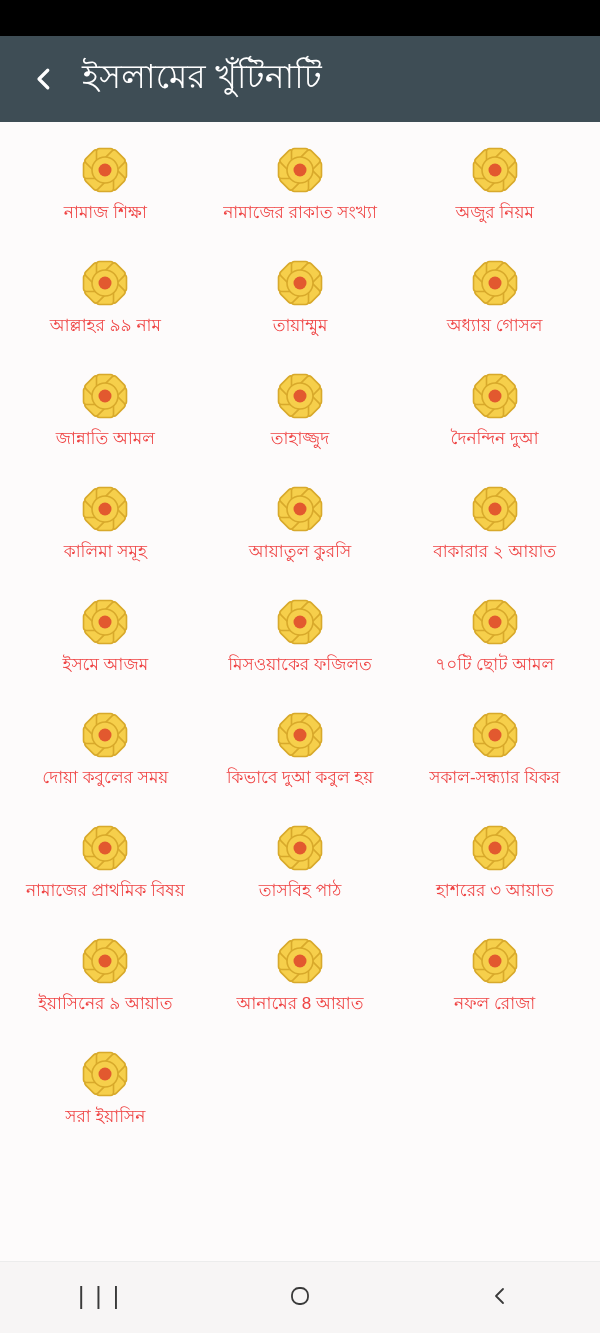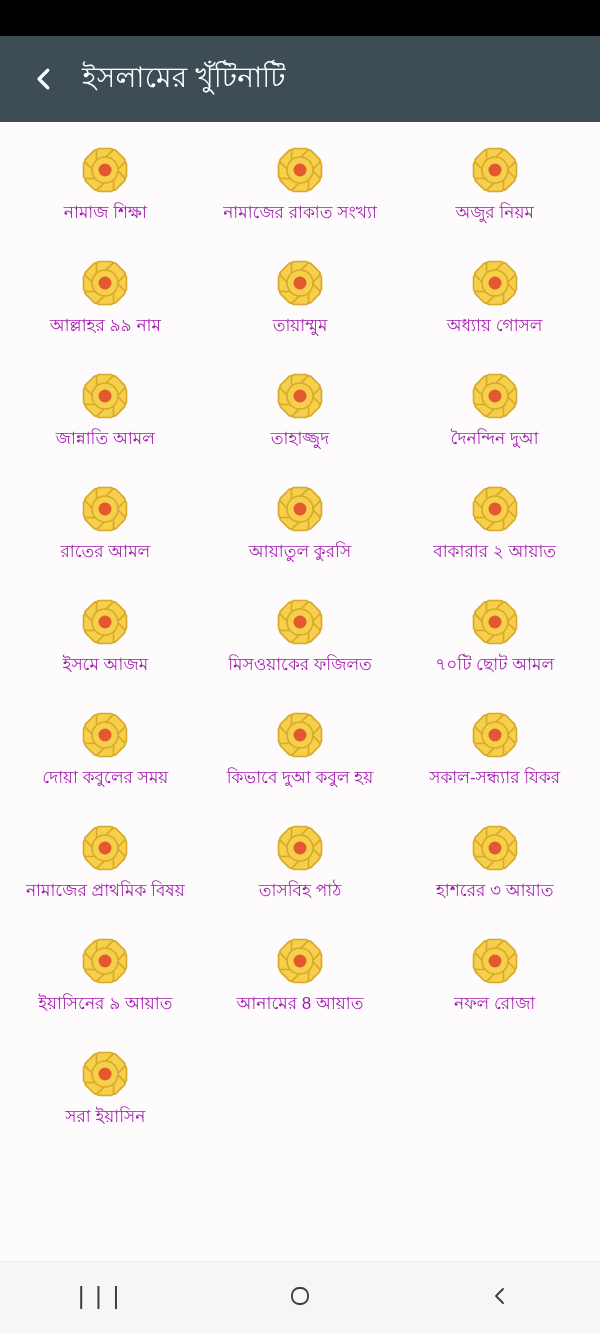--- a/index.html
+++ b/index.html
@@ -39,21 +39,21 @@
     width: 48px;
     height: 48px;
     display: flex;
     align-items: center;
     justify-content: center;
     cursor: pointer;
   }
   .back-btn svg { display: block; }
   .app-title {
     color: #ffffff;
-    font-size: 28px;
+    font-size: 33px;
     margin-left: 14px;
     letter-spacing: 0.2px;
     white-space: nowrap;
   }
 
   
   .content {
     flex: 1 1 auto;
     background: #fdfbfb;
     padding: 22px 8px 0 8px;
@@ -77,21 +77,21 @@
     width: 52px;
     height: 52px;
     display: flex;
     align-items: center;
     justify-content: center;
   }
   .item-icon svg { display: block; }
   .item-label {
     margin-top: 6px;
     font-size: 17px;
-    color: #a21caf;
+    color: #ef4444;
     text-align: center;
     line-height: 1.25;
     white-space: nowrap;
   }
 
   
   .nav-bar {
     height: 72px;
     flex: 0 0 72px;
     background: #f7f5f5;
@@ -296,21 +296,21 @@
               <rect x="17.5" y="30.5" width="17" height="17" rx="3" transform="rotate(90 26 39)" fill="#f6cf4b" stroke="#d8a92b" stroke-width="1.6"></rect>
               <rect x="8.307611844574883" y="26.69238815542512" width="17" height="17" rx="3" transform="rotate(135 16.807611844574883 35.19238815542512)" fill="#f6cf4b" stroke="#d8a92b" stroke-width="1.6"></rect>
               <rect x="4.5" y="17.5" width="17" height="17" rx="3" transform="rotate(180 13 26)" fill="#f6cf4b" stroke="#d8a92b" stroke-width="1.6"></rect>
               <rect x="8.307611844574879" y="8.307611844574883" width="17" height="17" rx="3" transform="rotate(225 16.80761184457488 16.807611844574883)" fill="#f6cf4b" stroke="#d8a92b" stroke-width="1.6"></rect>
               <rect x="17.499999999999996" y="4.5" width="17" height="17" rx="3" transform="rotate(270 25.999999999999996 13)" fill="#f6cf4b" stroke="#d8a92b" stroke-width="1.6"></rect>
               <rect x="26.692388155425114" y="8.307611844574879" width="17" height="17" rx="3" transform="rotate(315 35.192388155425114 16.80761184457488)" fill="#f6cf4b" stroke="#d8a92b" stroke-width="1.6"></rect>
               <circle cx="26" cy="26" r="13" fill="#f6cf4b" stroke="#d8a92b" stroke-width="1.6"></circle>
               <circle cx="26" cy="26" r="6.5" fill="#e2592f"></circle>
             </svg>
           </div>
-          <div class="item-label">রাতের আমল</div>
+          <div class="item-label">কালিমা সমূহ</div>
         </div>
         <div class="grid-item">
           <div class="item-icon">
             <svg width="52" height="52" viewBox="0 0 52 52">
               <rect x="30.5" y="17.5" width="17" height="17" rx="3" transform="rotate(0 39 26)" fill="#f6cf4b" stroke="#d8a92b" stroke-width="1.6"></rect>
               <rect x="26.69238815542512" y="26.69238815542512" width="17" height="17" rx="3" transform="rotate(45 35.19238815542512 35.19238815542512)" fill="#f6cf4b" stroke="#d8a92b" stroke-width="1.6"></rect>
               <rect x="17.5" y="30.5" width="17" height="17" rx="3" transform="rotate(90 26 39)" fill="#f6cf4b" stroke="#d8a92b" stroke-width="1.6"></rect>
               <rect x="8.307611844574883" y="26.69238815542512" width="17" height="17" rx="3" transform="rotate(135 16.807611844574883 35.19238815542512)" fill="#f6cf4b" stroke="#d8a92b" stroke-width="1.6"></rect>
               <rect x="4.5" y="17.5" width="17" height="17" rx="3" transform="rotate(180 13 26)" fill="#f6cf4b" stroke="#d8a92b" stroke-width="1.6"></rect>
               <rect x="8.307611844574879" y="8.307611844574883" width="17" height="17" rx="3" transform="rotate(225 16.80761184457488 16.807611844574883)" fill="#f6cf4b" stroke="#d8a92b" stroke-width="1.6"></rect>

